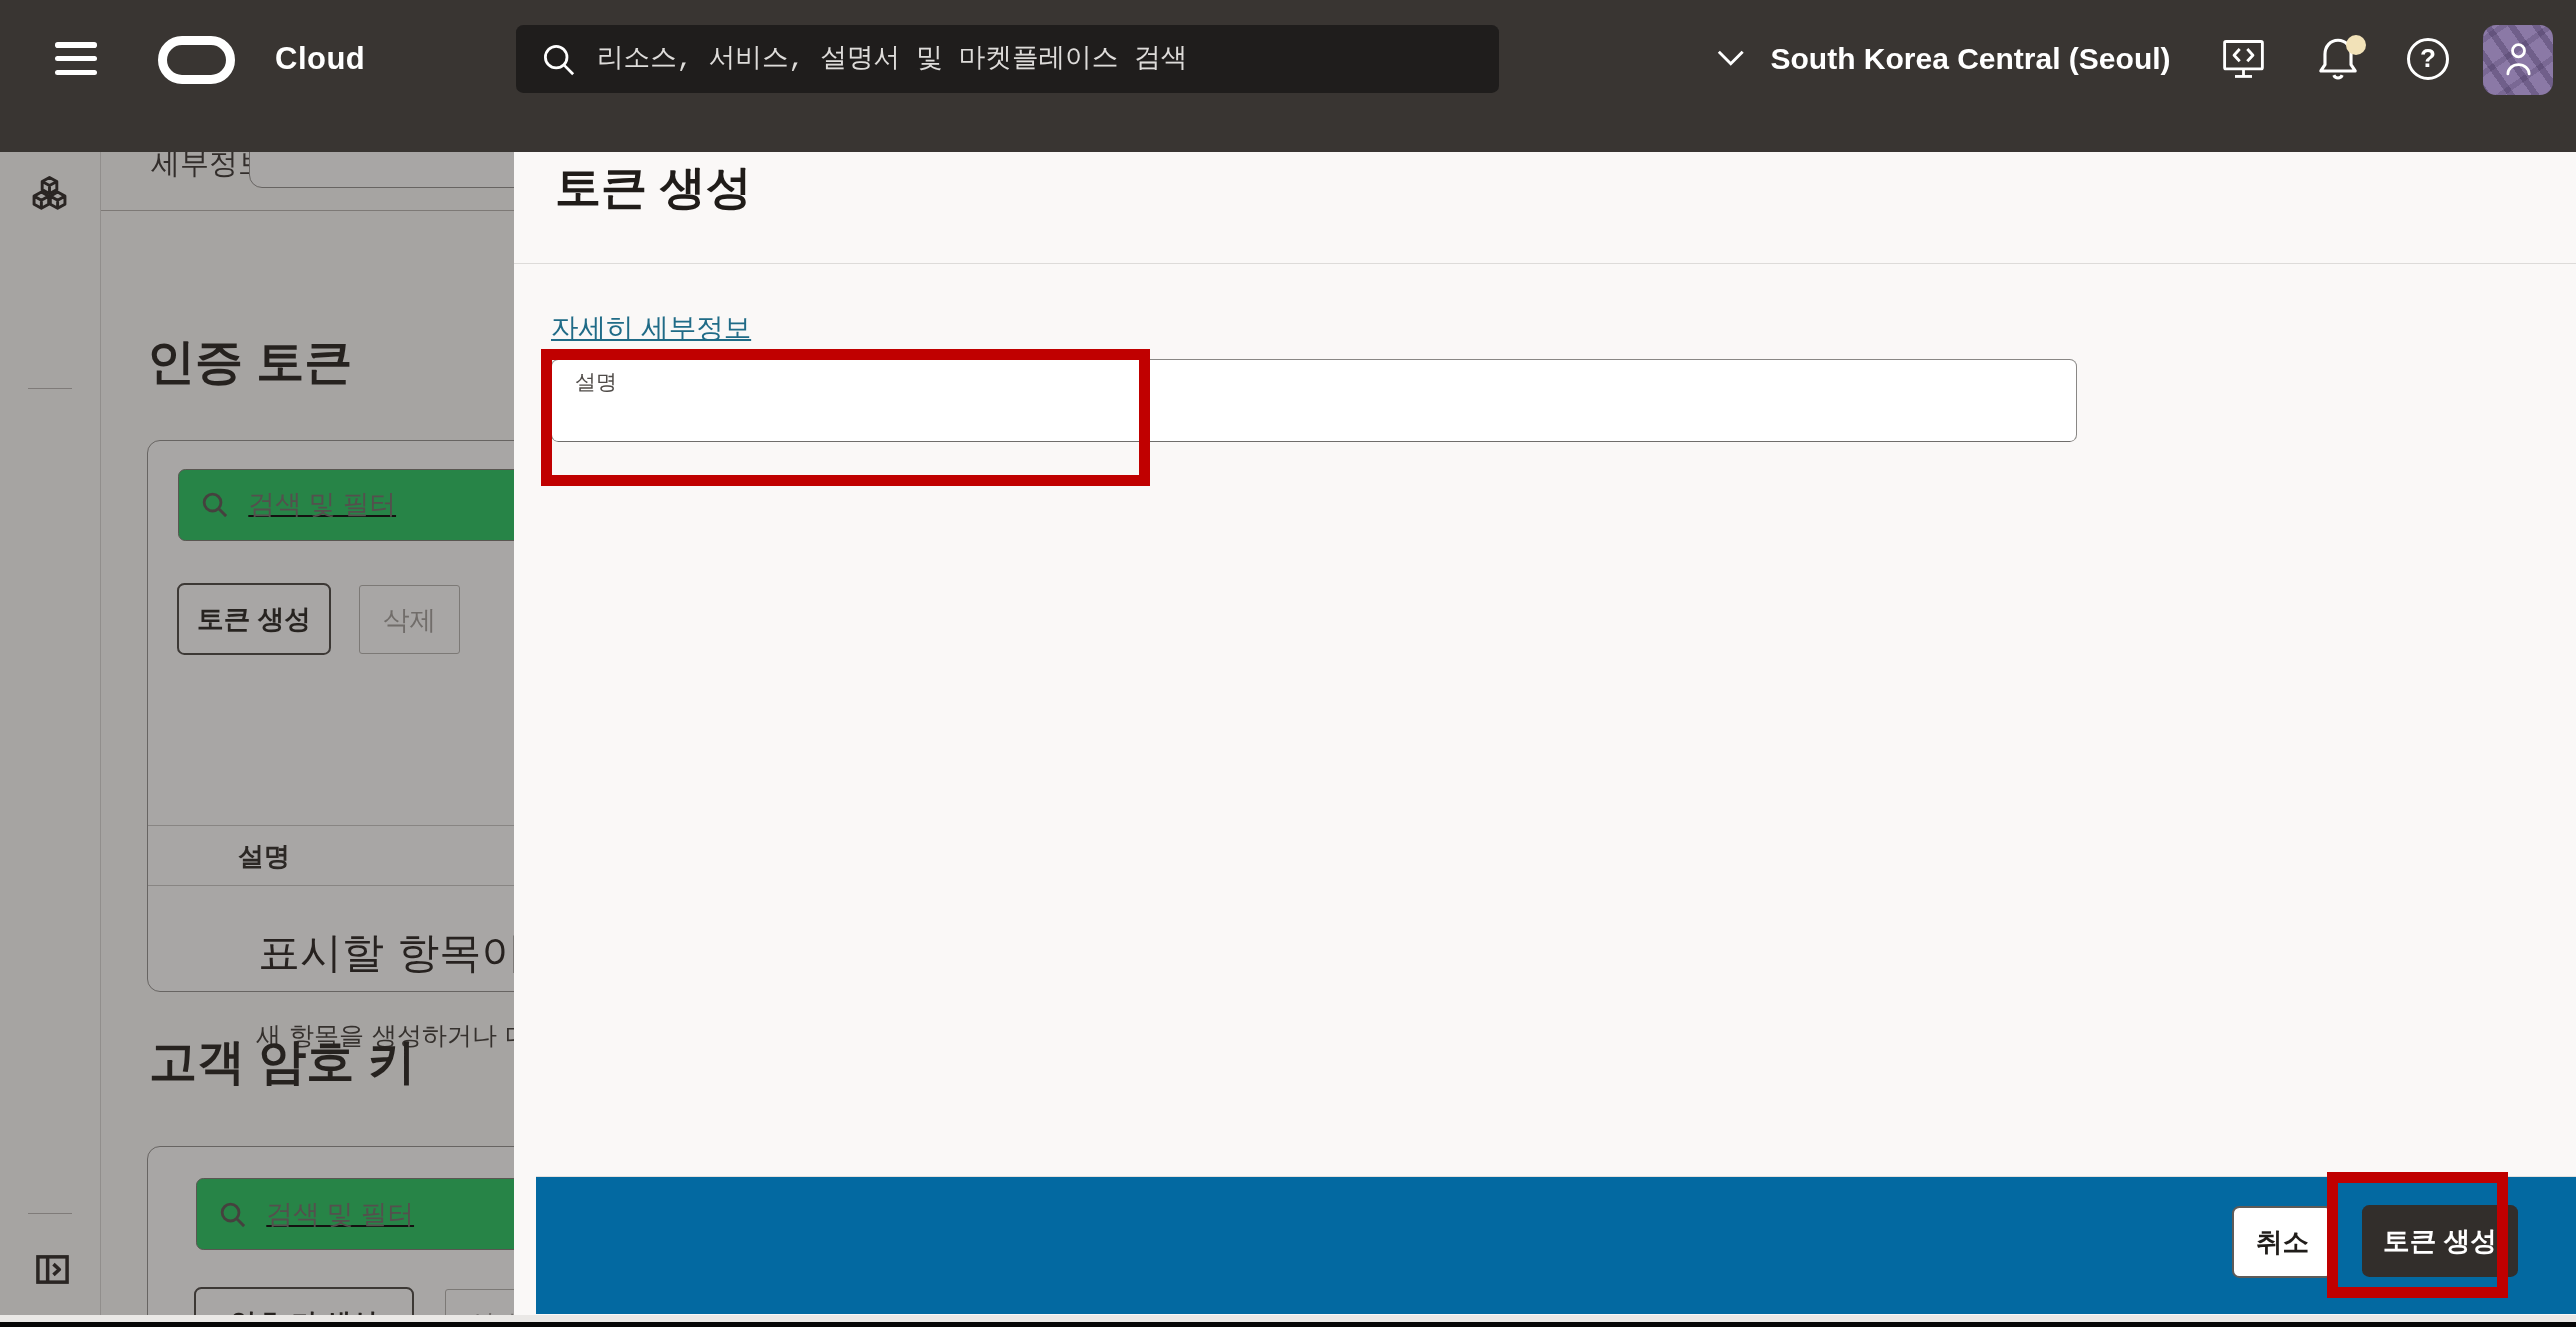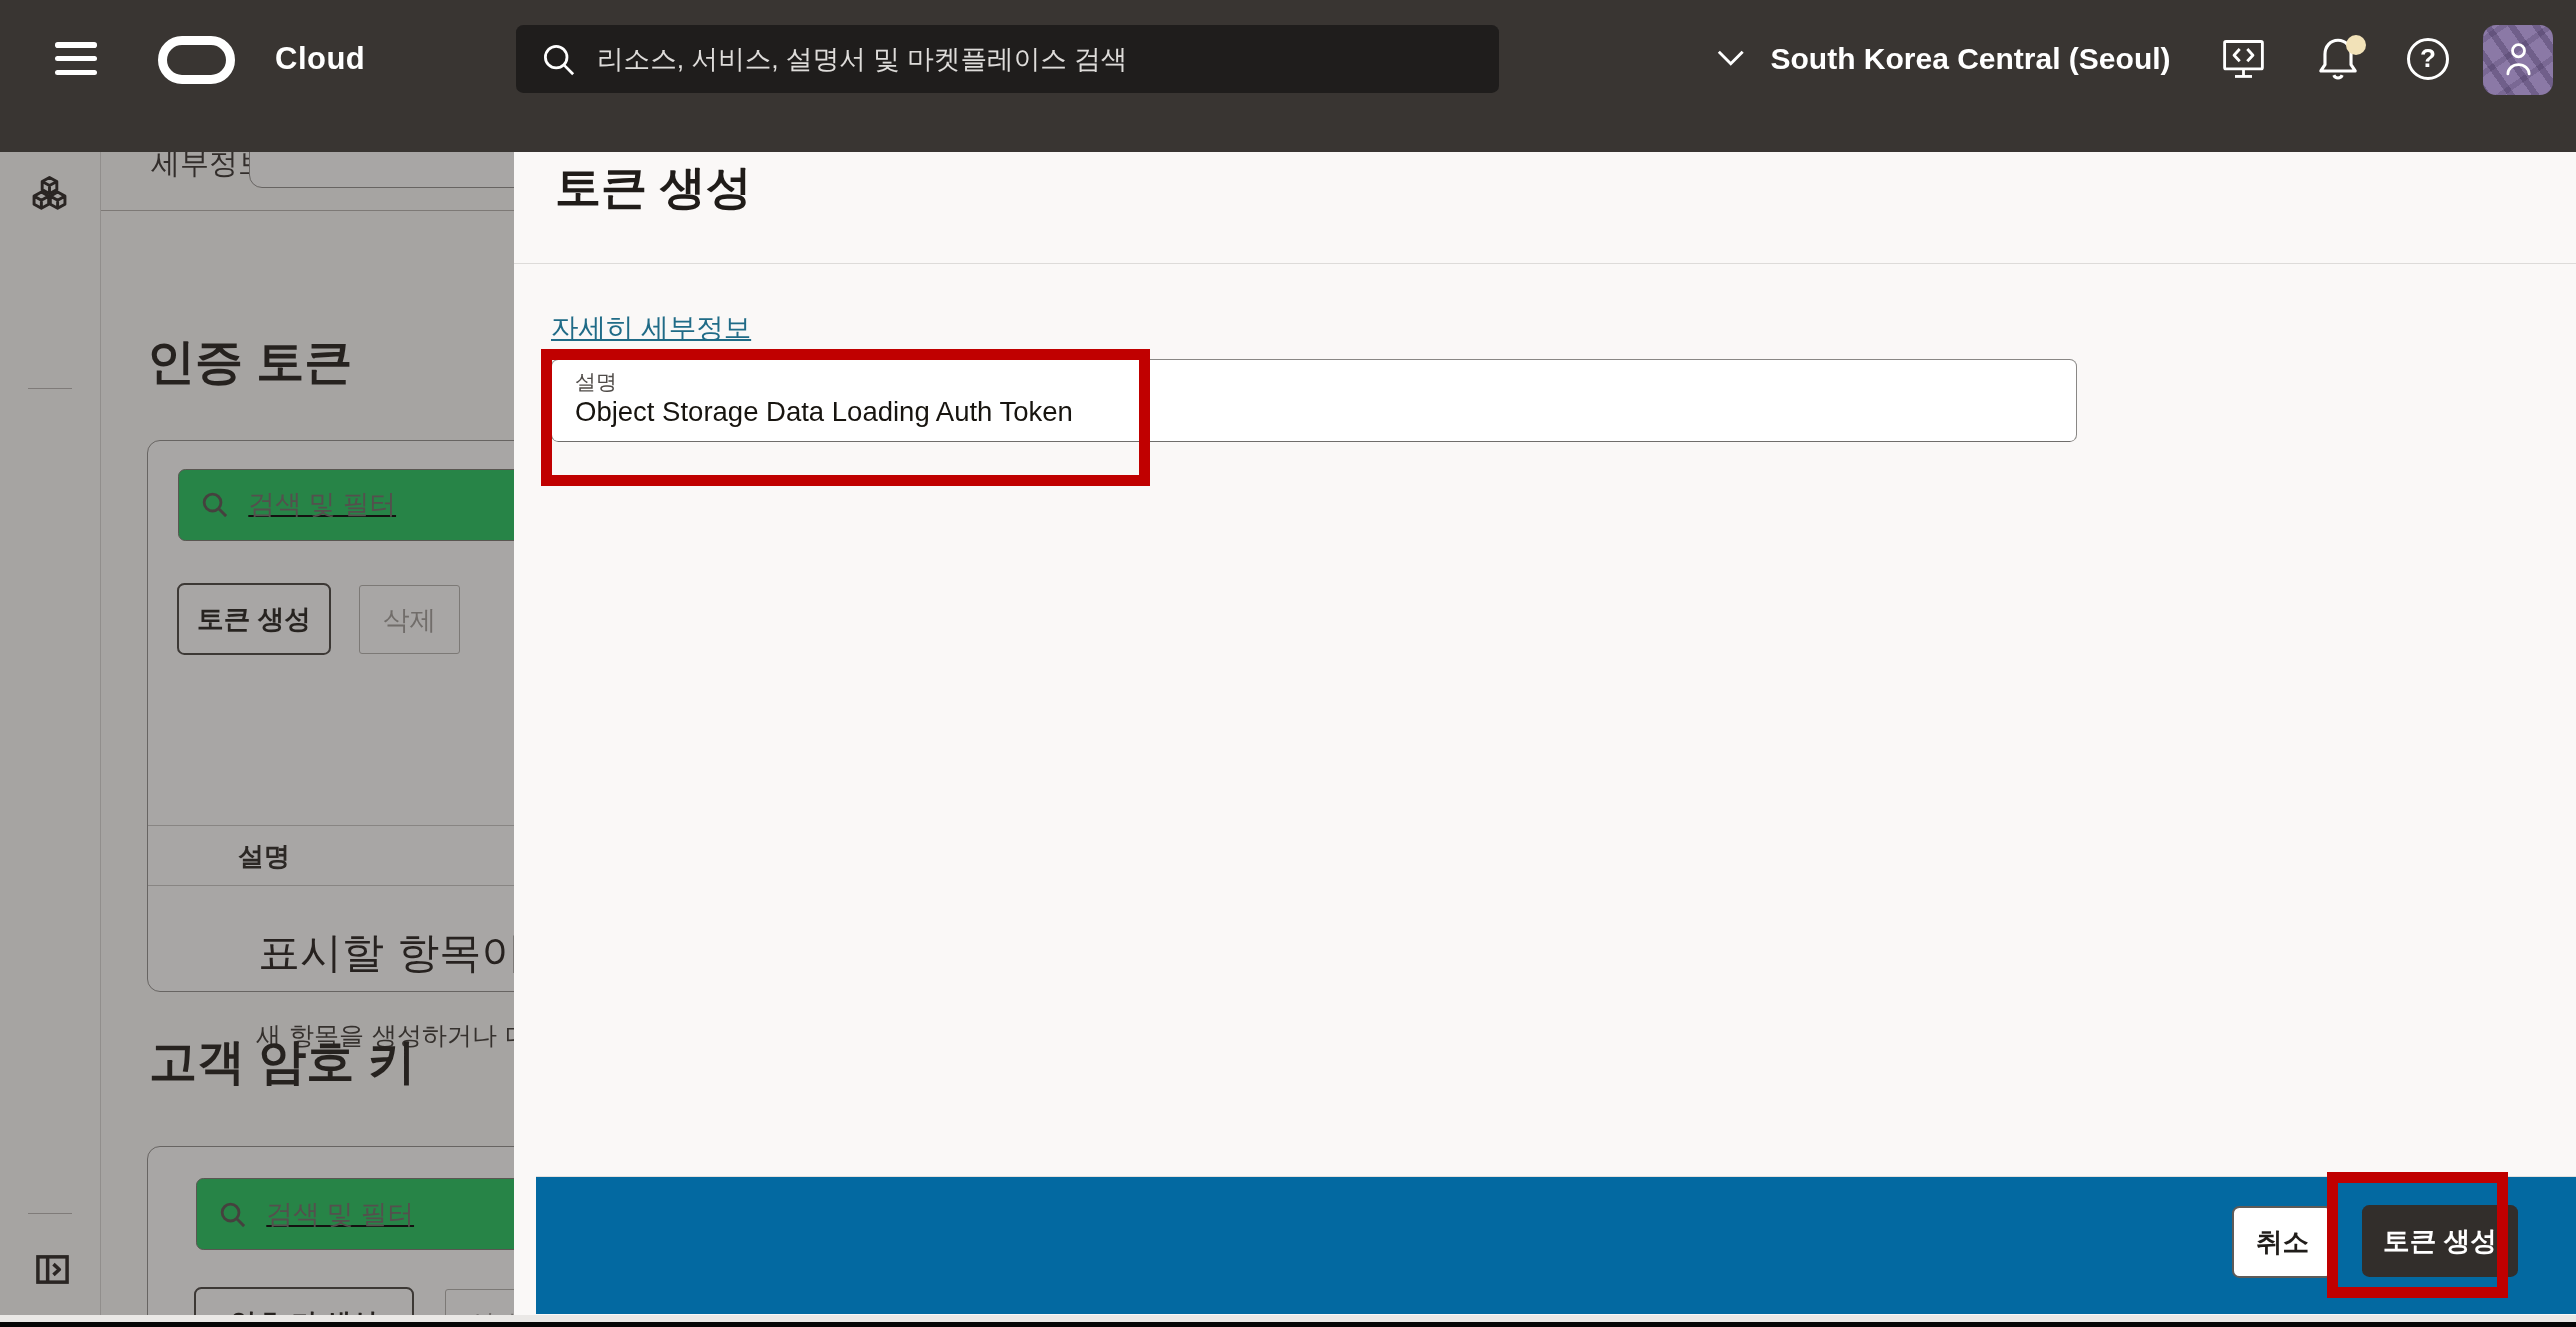--- a/index.html
+++ b/index.html
@@ -14,21 +14,21 @@
                display:flex; flex-direction:column; justify-content:space-between; cursor:pointer; }
   #hamburger div { height:5.5px; background:#fff; border-radius:2.8px; }
   #oracle-pill { position:absolute; left:158px; top:36px; width:77px; height:48px;
                  border:9.2px solid #fff; border-radius:24px; }
   #brand { position:absolute; left:275px; top:0; height:117px; display:flex; align-items:center;
            color:#fff; font-size:31px; font-weight:600; letter-spacing:0.5px; }
   #topsearch { position:absolute; left:516px; top:25px; width:983px; height:68px;
                background:#1f1d1c; border-radius:7.3px; display:flex; align-items:center; padding:0 24px; }
   #topsearch svg { flex:0 0 auto; margin-right:20px; }
   #topsearch input { background:transparent; border:none; outline:none; color:#e9e7e5;
-                     font-size:26.6px; width:100%; font-family:Liberation Sans, sans-serif; }
+                     font-size:26.6px; width:100%; font-family:Liberation Mono, monospace; }
   #topsearch input::placeholder { color:#e9e7e5; opacity:.95; }
   .topbar-right { position:absolute; top:0; height:117px; display:flex; align-items:center; color:#fff; }
   #region-group { left:1717px; cursor:pointer; }
   #region-label { margin-left:26px; font-size:30px; font-weight:600; }
   .tb-icon { position:absolute; top:0; height:117px; display:flex; align-items:center; cursor:pointer; }
   #console-icon { left:2218px; } #bell-wrap { left:2313px; } #help-icon { left:2407px; }
   #help-circle { width:42px; height:42px; border:3.2px solid #fff; border-radius:50%;
                  display:flex; align-items:center; justify-content:center;
                  font-size:26px; font-weight:700; color:#fff; }
   #badge { position:absolute; left:33px; top:35px; width:20px; height:20px; border-radius:50%;
@@ -181,21 +181,20 @@
 
 <div id="dim"></div>
 
 <div id="drawer">
   <div id="drawer-title">토큰 생성</div>
   <div id="drawer-div"></div>
   <a id="learn-more">자세히 세부정보</a>
 
   <div id="desc-field">
     <span id="desc-label">설명</span>
-    <input id="desc-input" value="Object Storage Data Loading Auth Token" style="">
   </div>
 
   <div id="drawer-footer">
     <div id="cancel-btn">취소</div>
     <div id="submit-btn">토큰 생성</div>
   </div>
 </div>
 
 <div class="red-box" id="red-box-field"></div>
 <div class="red-box" id="red-box-submit"></div>

